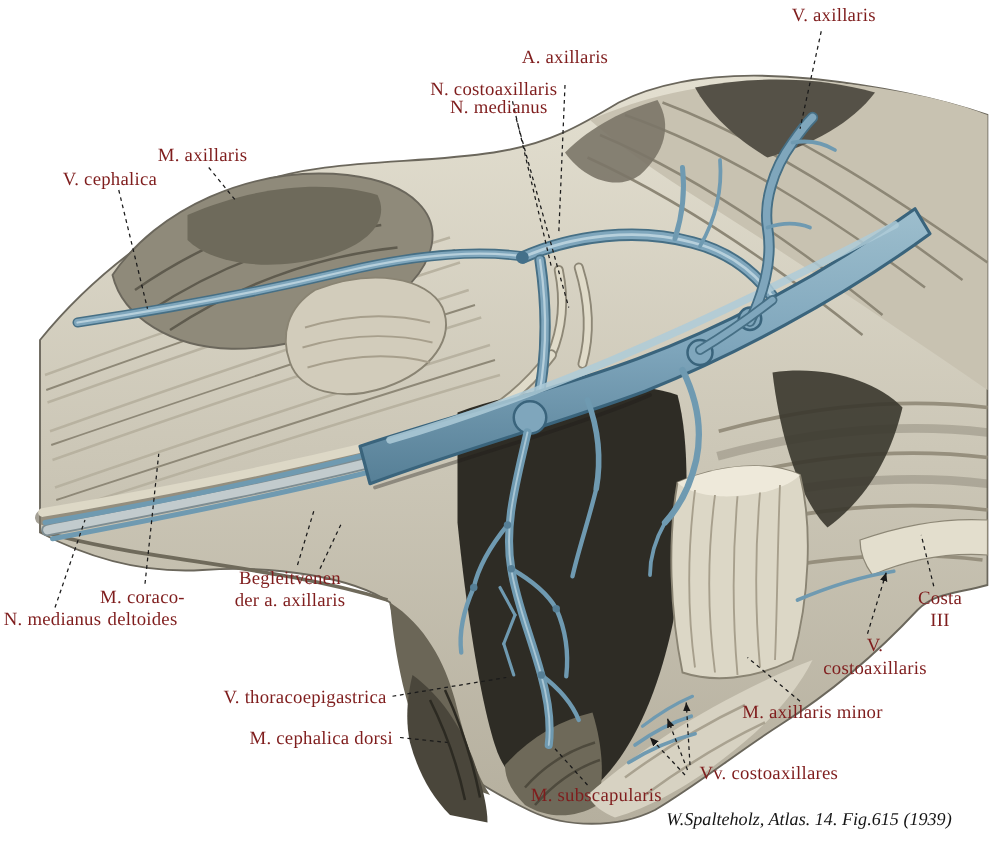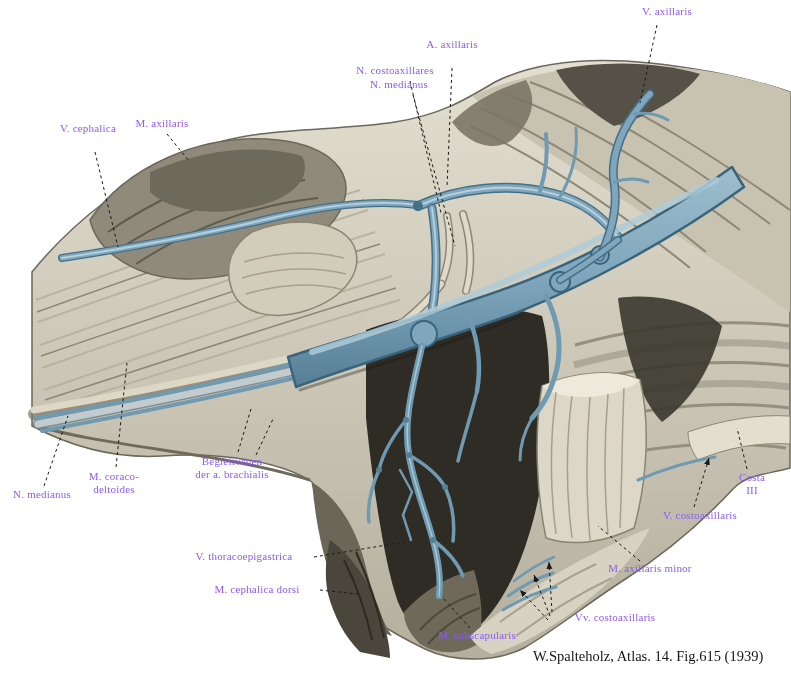--- a/index.html
+++ b/index.html
@@ -3,25 +3,25 @@
 <meta charset="utf-8">
 <style>
   html,body{margin:0;padding:0;}
   body{
     width:791px;height:678px;position:relative;background:#ffffff;
     font-family:"Liberation Serif", serif;overflow:hidden;
   }
   #art{position:absolute;left:0;top:0;}
   .label{
     position:absolute;transform:translateX(-50%);
-    font-size:11px;line-height:1.18;color:#8b5cf6;
+    font-size:15px;line-height:1.18;color:#7f1d1d;
     white-space:pre-line;text-align:center;letter-spacing:.2px;
   }
   .caption{
-    position:absolute;font-size:14.5px;color:#151515;white-space:nowrap;
+    position:absolute;font-style:italic;font-size:14.5px;color:#151515;white-space:nowrap;
   }
 </style>
 </head>
 <body>
 
 <svg id="art" width="791" height="678" viewBox="0 0 791 678" xmlns="http://www.w3.org/2000/svg">
   <defs>
     <linearGradient id="gArm" x1="0" y1="0" x2="0" y2="1">
       <stop offset="0" stop-color="#e3dfd0"></stop>
         <stop offset="1" stop-color="#b5af9e"></stop>
@@ -230,30 +230,30 @@
     <path d="M 320 590 L 358 594"></path>
     <path d="M 552 612 L 549 562" marker-end="url(#arrow)"></path>
     <path d="M 550 616 L 534 575" marker-end="url(#arrow)"></path>
     <path d="M 548 620 L 520 590" marker-end="url(#arrow)"></path>
     <path d="M 470 628 L 444 599"></path>
   </g>
 </svg>
 
 <div class="label" style="left:667px;top:5px">V. axillaris</div>
 <div class="label" style="left:452px;top:38px">A. axillaris</div>
-<div class="label" style="left:395px;top:64px">N. costoaxillares</div>
+<div class="label" style="left:395px;top:64px">N. costoaxillaris</div>
 <div class="label" style="left:399px;top:78px">N. medianus</div>
 <div class="label" style="left:162px;top:117px">M. axillaris</div>
-<div class="label" style="left:88px;top:122px">V. cephalica</div>
+<div class="label" style="left:88px;top:136px">V. cephalica</div>
 <div class="label" style="left:232px;top:455px">Begleitvenen
-der a. brachialis</div>
+der a. axillaris</div>
 <div class="label" style="left:114px;top:470px">M. coraco-
 deltoides</div>
 <div class="label" style="left:42px;top:488px">N. medianus</div>
 <div class="label" style="left:752px;top:471px">Costa III</div>
 <div class="label" style="left:700px;top:509px">V. costoaxillaris</div>
 <div class="label" style="left:244px;top:550px">V. thoracoepigastrica</div>
 <div class="label" style="left:650px;top:562px">M. axillaris minor</div>
 <div class="label" style="left:257px;top:583px">M. cephalica dorsi</div>
-<div class="label" style="left:615px;top:611px">Vv. costoaxillaris</div>
+<div class="label" style="left:615px;top:611px">Vv. costoaxillares</div>
 <div class="label" style="left:477px;top:629px">M. subscapularis</div>
 
 <div class="caption" style="left:533px;top:648px">W.Spalteholz, Atlas. 14. Fig.615 (1939)</div>
 
 </body></html>

